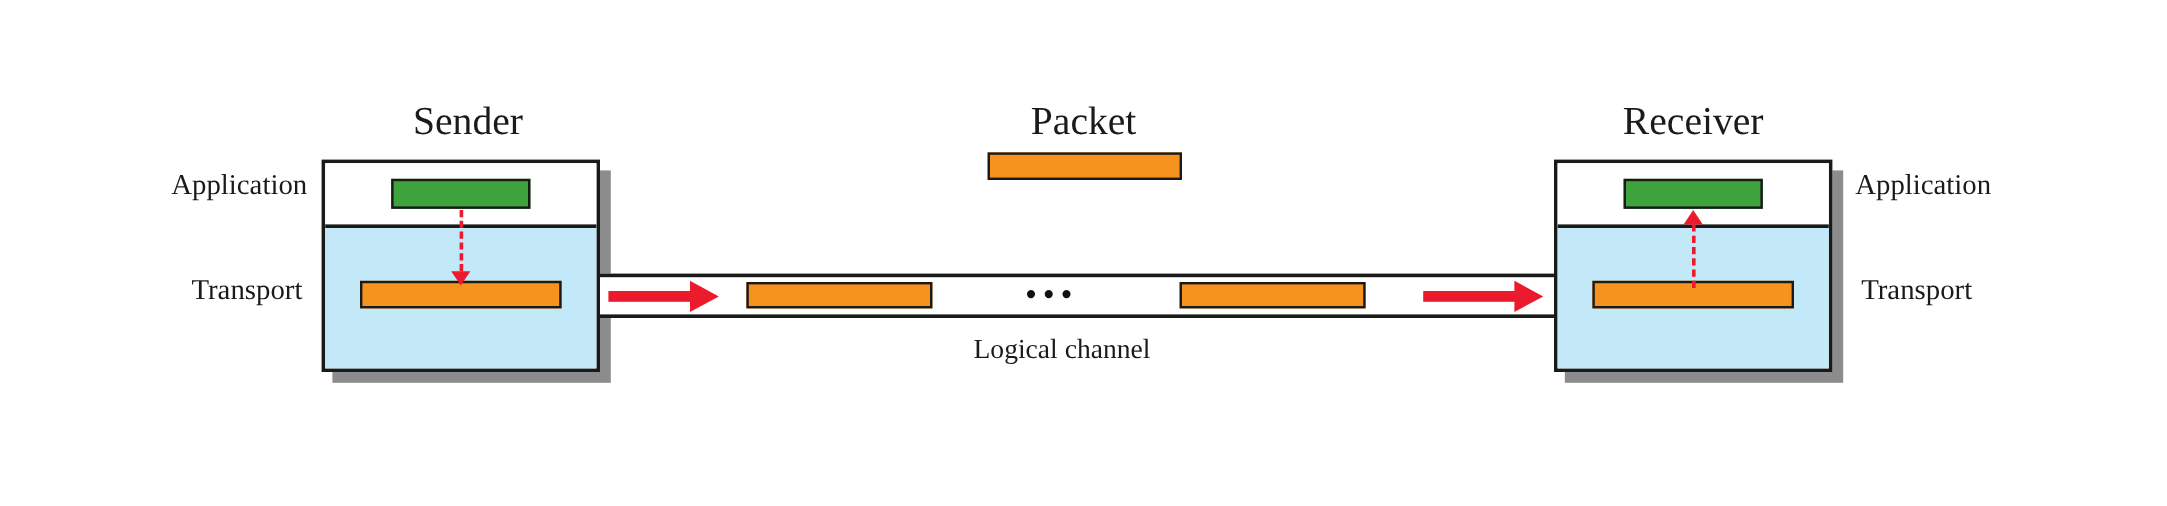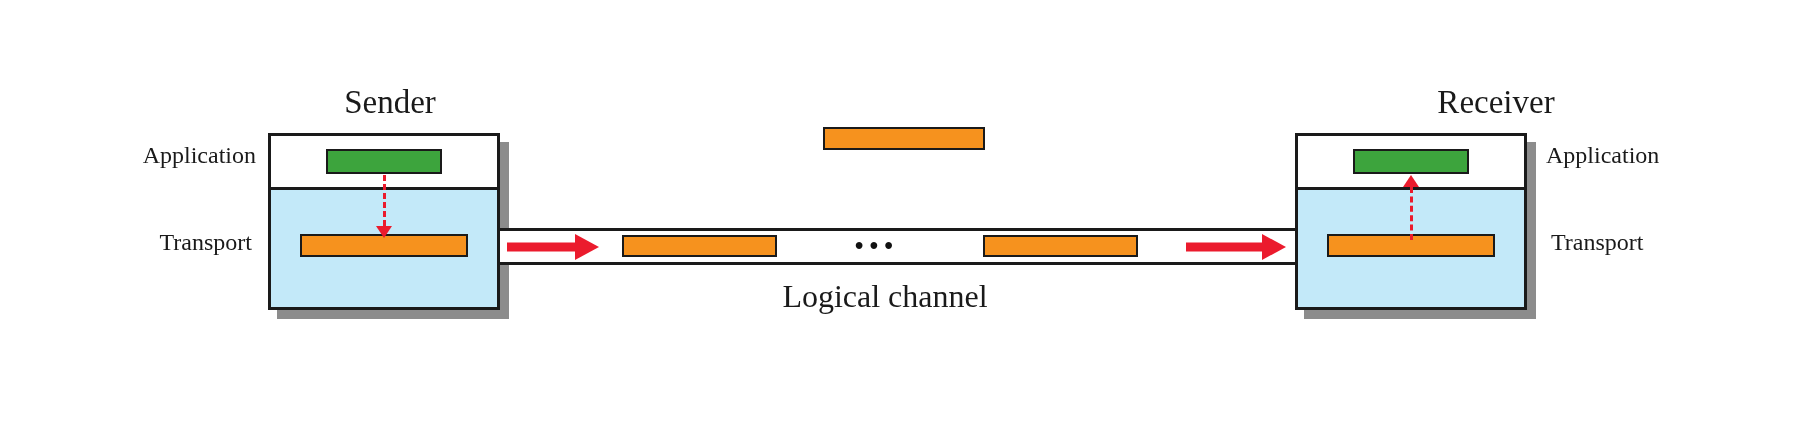--- a/index.html
+++ b/index.html
@@ -99,21 +99,21 @@
     height: 22px;
     width: 155px;
   }
   .cp-a { left: 122px; }
   .cp-b { left: 483px; }
   .channel-label {
     position: absolute;
     top: 278px;
     left: 885px;
     transform: translateX(-50%);
-    font-size: 32px;
+    font-size: 23px;
     white-space: nowrap;
     z-index: 4;
   }
   .dots {
     position: absolute;
     left: 330px;
     top: 0;
     width: 94px;
     height: 31px;
     text-align: center;
@@ -181,21 +181,22 @@
   .da-up { top: 39px; }
   .da-up .dhead { border-bottom: 12px solid #EB1B2D; }
   .da-up .dline { height: 53px; }
 </style>
 </head>
 <body>
 
 <div class="canvas">
 
   <div class="toplabel" style="left:390px">Sender</div>
-  <div class="toplabel" style="left:1496px">Receiver</div>
+  <div class="toplabel" style="left:903px">Packet</div>
+  <div class="toplabel" style="left:1411px">Receiver</div>
 
   <div class="packet legend-packet"></div>
 
   <div class="sidelabel right-align" style="left:30px; top:142px; width:226px">Application</div>
   <div class="sidelabel right-align" style="left:30px; top:229px; width:222px">Transport</div>
 
   <div class="sidelabel" style="left:1546px; top:142px">Application</div>
   <div class="sidelabel" style="left:1551px; top:229px">Transport</div>
 
   <div class="channel">

